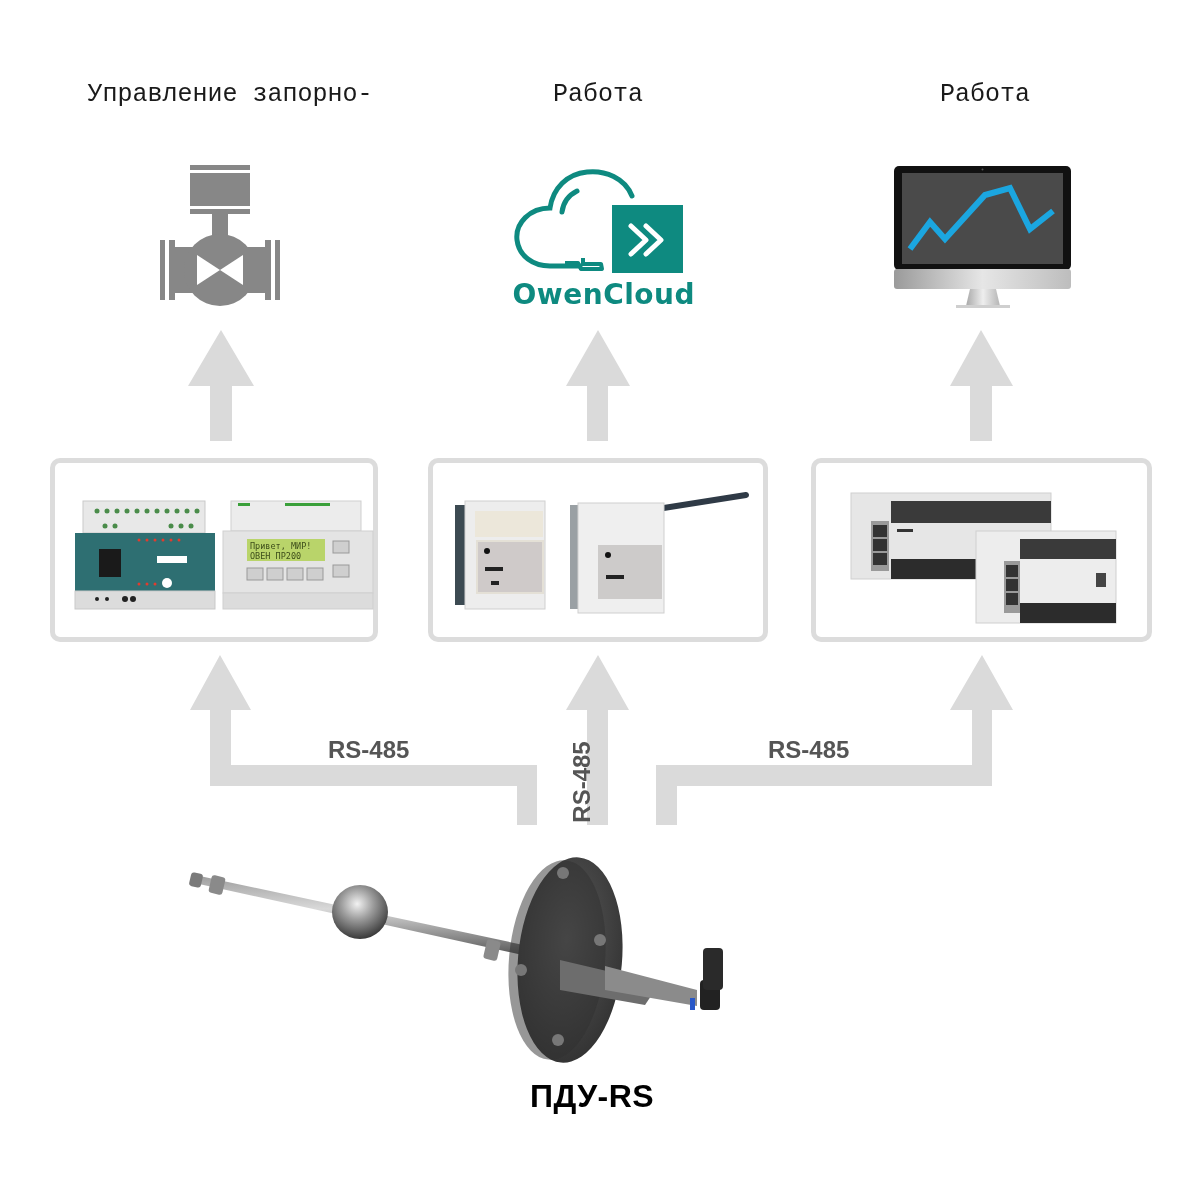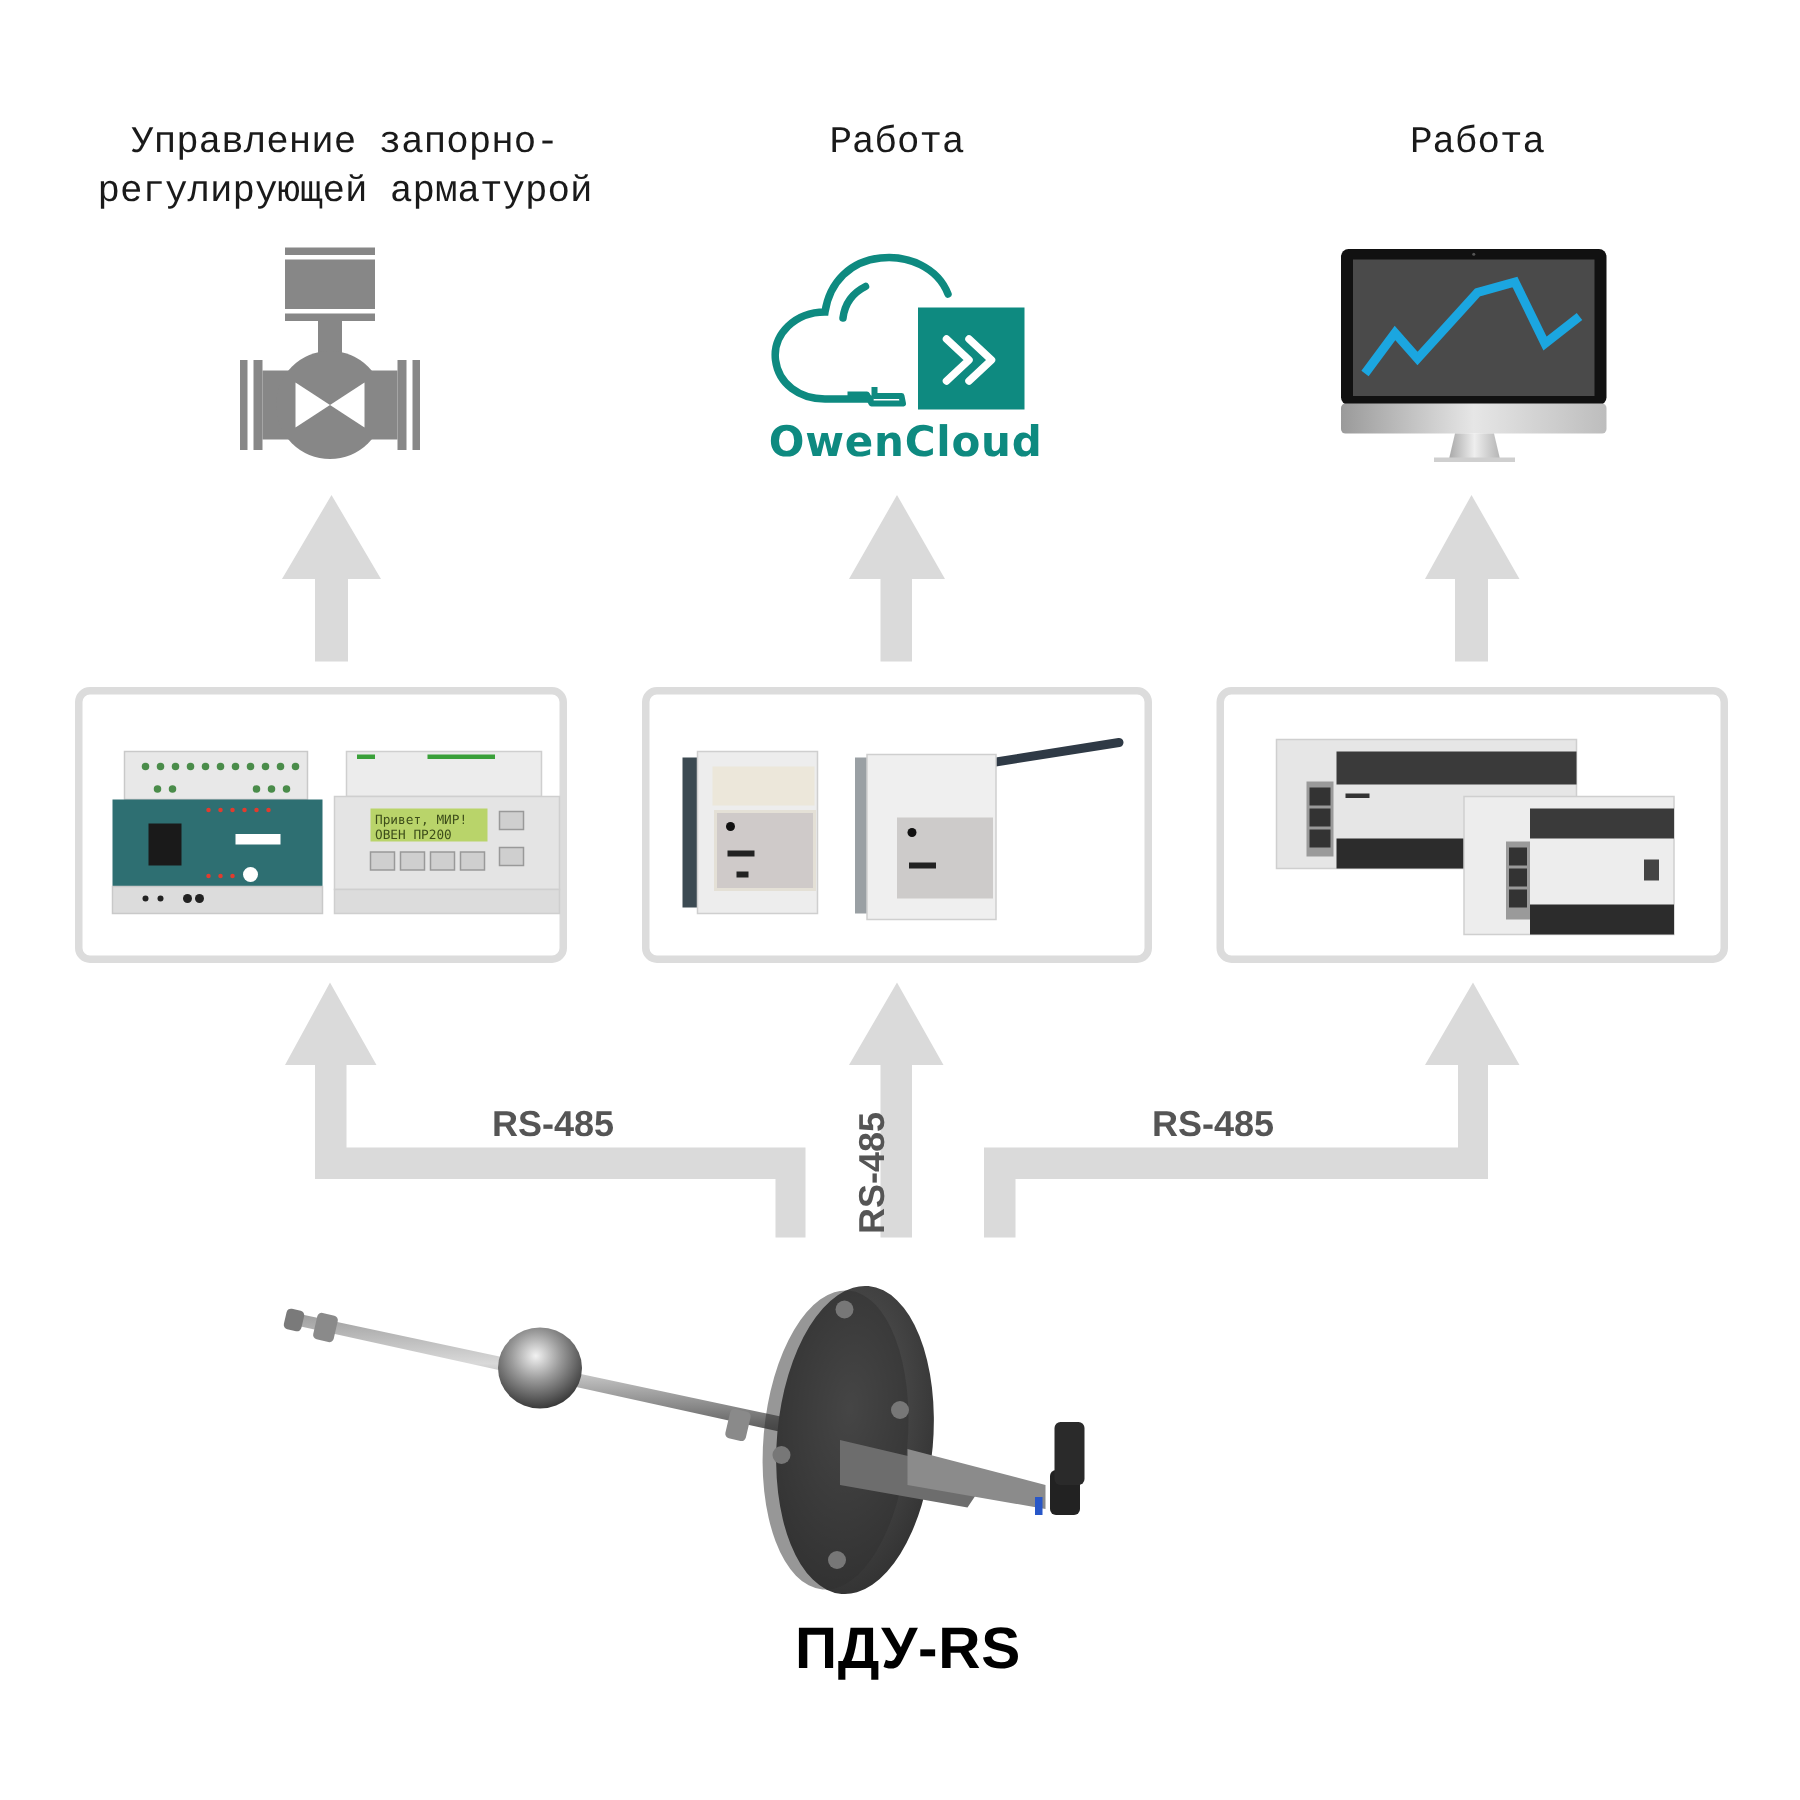--- a/index.html
+++ b/index.html
@@ -1,29 +1,28 @@
 <!DOCTYPE html>
 <html><head>
 <meta charset="utf-8">
 <style>
   html, body { margin: 0; padding: 0; background: #ffffff; }
   body { width: 1200px; height: 1200px; position: relative; overflow: hidden; font-family: "Liberation Sans", "DejaVu Sans", sans-serif; }
   .title { position: absolute; text-align: center; color: #1a1a1a; font-size: 25px; line-height: 33px; font-family: Liberation Mono, monospace; }
   .title span { display: block; }
   .box { position: absolute; border: 5px solid #dcdcdc; border-radius: 10px; background: #ffffff; box-sizing: border-box; }
   .label { position: absolute; font-weight: bold; color: #555555; font-size: 24px; font-family: "Liberation Sans", "DejaVu Sans", sans-serif; }
-  .product-label { position: absolute; font-weight: bold; color: #000; font-size: 39px; font-family: "Liberation Sans", "DejaVu Sans", sans-serif; letter-spacing: 0.5px; }
+  .product-label { position: absolute; font-weight: bold; color: #000; font-size: 32px; font-family: "Liberation Sans", "DejaVu Sans", sans-serif; letter-spacing: 0.5px; }
   svg { position: absolute; overflow: visible; }
 </style>
 </head>
 <body>
 
 <div class="title" style="left:40px; top:78px; width:380px;">
   <span>Управление запорно-</span>
-  <span>регулирующей арматурой</span>
 </div>
 <div class="title" style="left:448px; top:78px; width:300px;">
   <span>Работа</span>
 </div>
 <div class="title" style="left:830px; top:78px; width:310px;">
   <span>Работа</span>
 </div>
 
 <svg style="left:150px; top:160px;" width="150" height="150" viewBox="0 0 150 150">
   <g fill="#878787">

